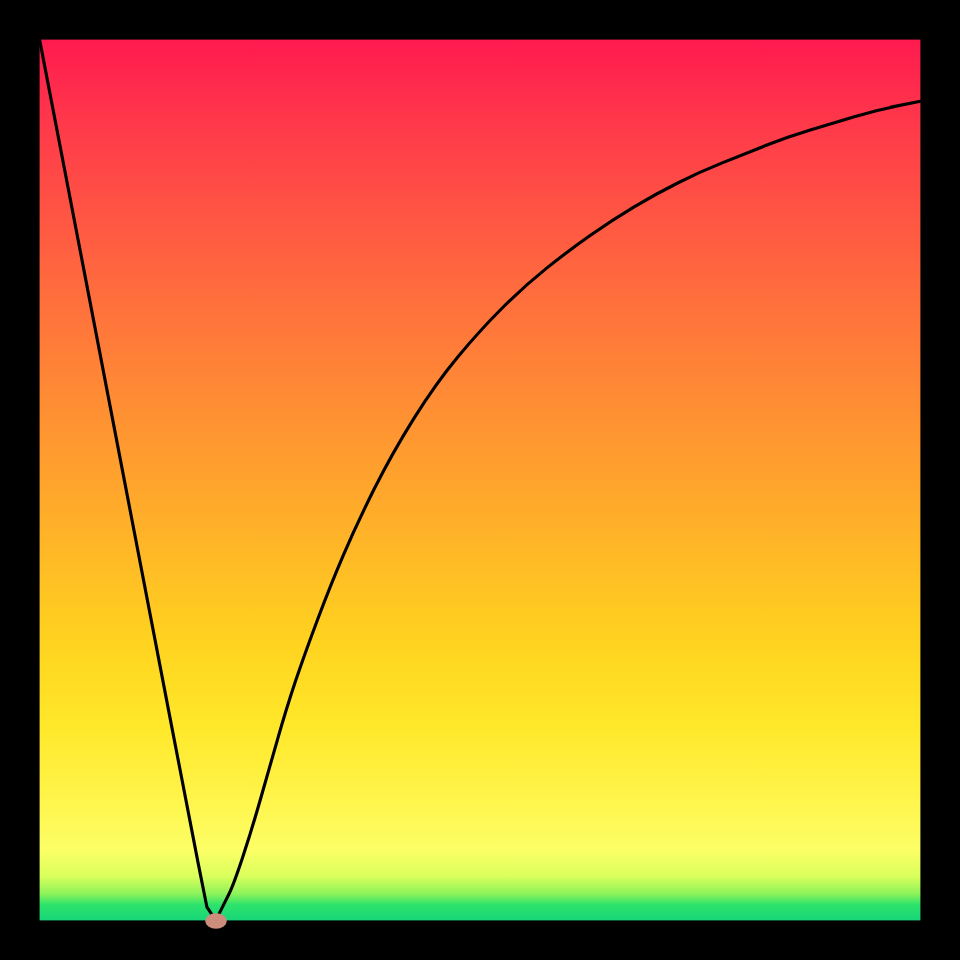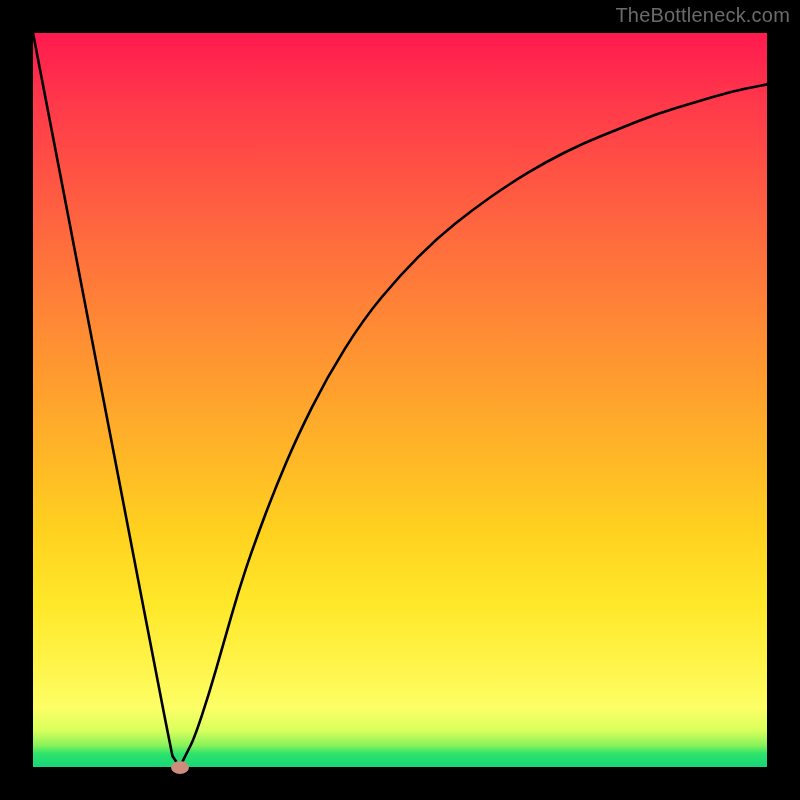--- a/index.html
+++ b/index.html
@@ -73,14 +73,13 @@
 
   <div class="plot-area">
 
     <svg class="curve" viewBox="0 0 734 734" preserveAspectRatio="none">
       <path id="curve-path" fill="none" stroke="#000" stroke-width="2.6" stroke-linejoin="round" stroke-linecap="round" d="M0.00 0.00 L36.70 190.84 L73.40 381.68 L110.10 572.52 L132.12 686.29 L139.46 722.99 L146.80 734.00 L146.80 734.00 L150.47 726.66 Q154.14 719.32 157.81 711.98 Q161.48 704.64 168.82 682.62 Q176.16 660.60 183.50 634.91 Q190.84 609.22 198.18 583.53 Q205.52 557.84 212.86 535.82 Q220.20 513.80 231.21 484.44 Q242.22 455.08 253.23 429.39 Q264.24 403.70 278.92 374.34 Q293.60 344.98 311.95 315.62 Q330.30 286.26 348.65 264.24 Q367.00 242.22 385.35 223.87 Q403.70 205.52 422.05 190.84 Q440.40 176.16 458.75 163.31 Q477.10 150.47 495.45 139.46 Q513.80 128.45 532.15 119.28 Q550.50 110.10 568.85 102.76 Q587.20 95.42 605.55 88.08 Q623.90 80.74 642.25 75.24 Q660.60 69.73 678.95 64.23 Q697.30 58.72 715.65 55.05 Q697.30 58.72 734.00 51.38"></path>
     </svg>
 
     <div class="marker" id="min-marker" style="left: 137.8px; top: 727.5px;"></div>
   </div>
 
-  <div class="watermark">TheBottleneck.com</div>
 </div>
 
 </body></html>

